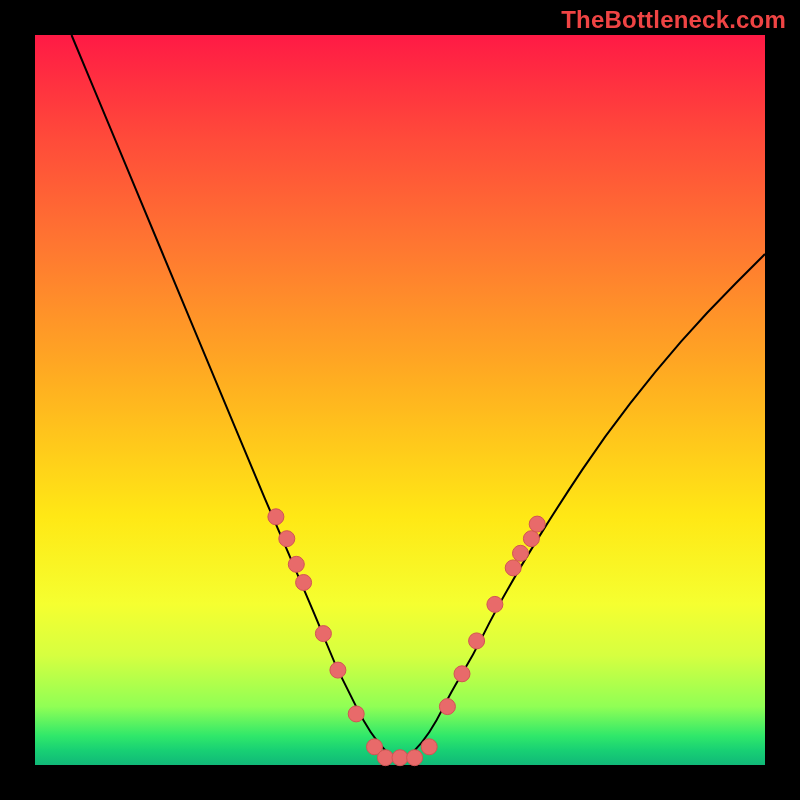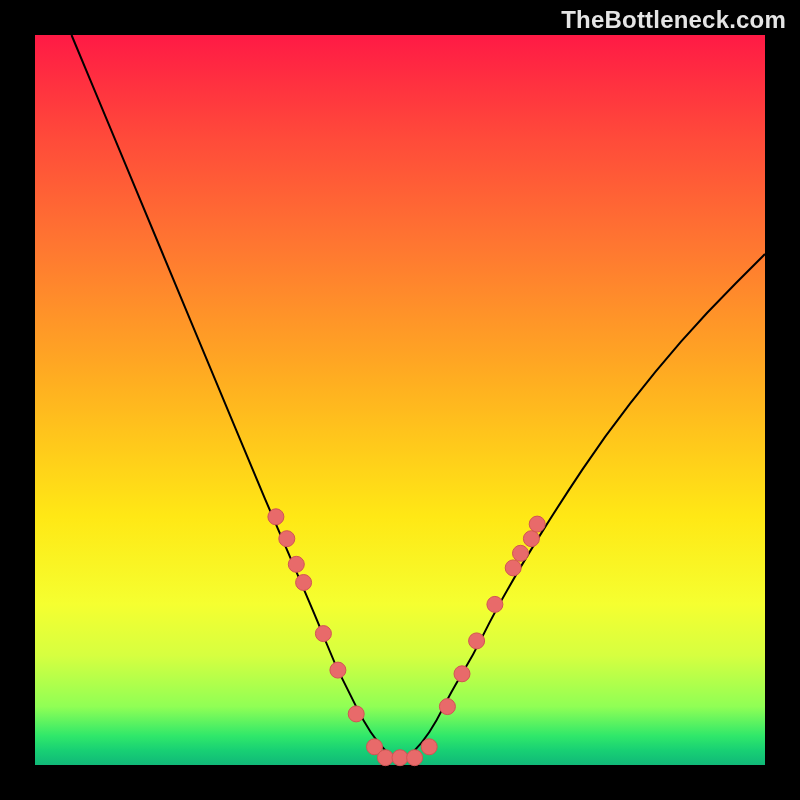--- a/index.html
+++ b/index.html
@@ -39,21 +39,21 @@
       #10b878 100%
     );
   }
   .watermark {
     position: absolute;
     top: 6px;
     right: 14px;
     font-family: Arial, Helvetica, sans-serif;
     font-size: 24px;
     font-weight: 600;
-    color: #e5e5e5;
+    color: #ef4444;
     letter-spacing: 0.2px;
     white-space: nowrap;
   }
   svg.overlay {
     position: absolute;
     left: 35px;
     top: 35px;
     width: 730px;
     height: 730px;
     overflow: visible;

